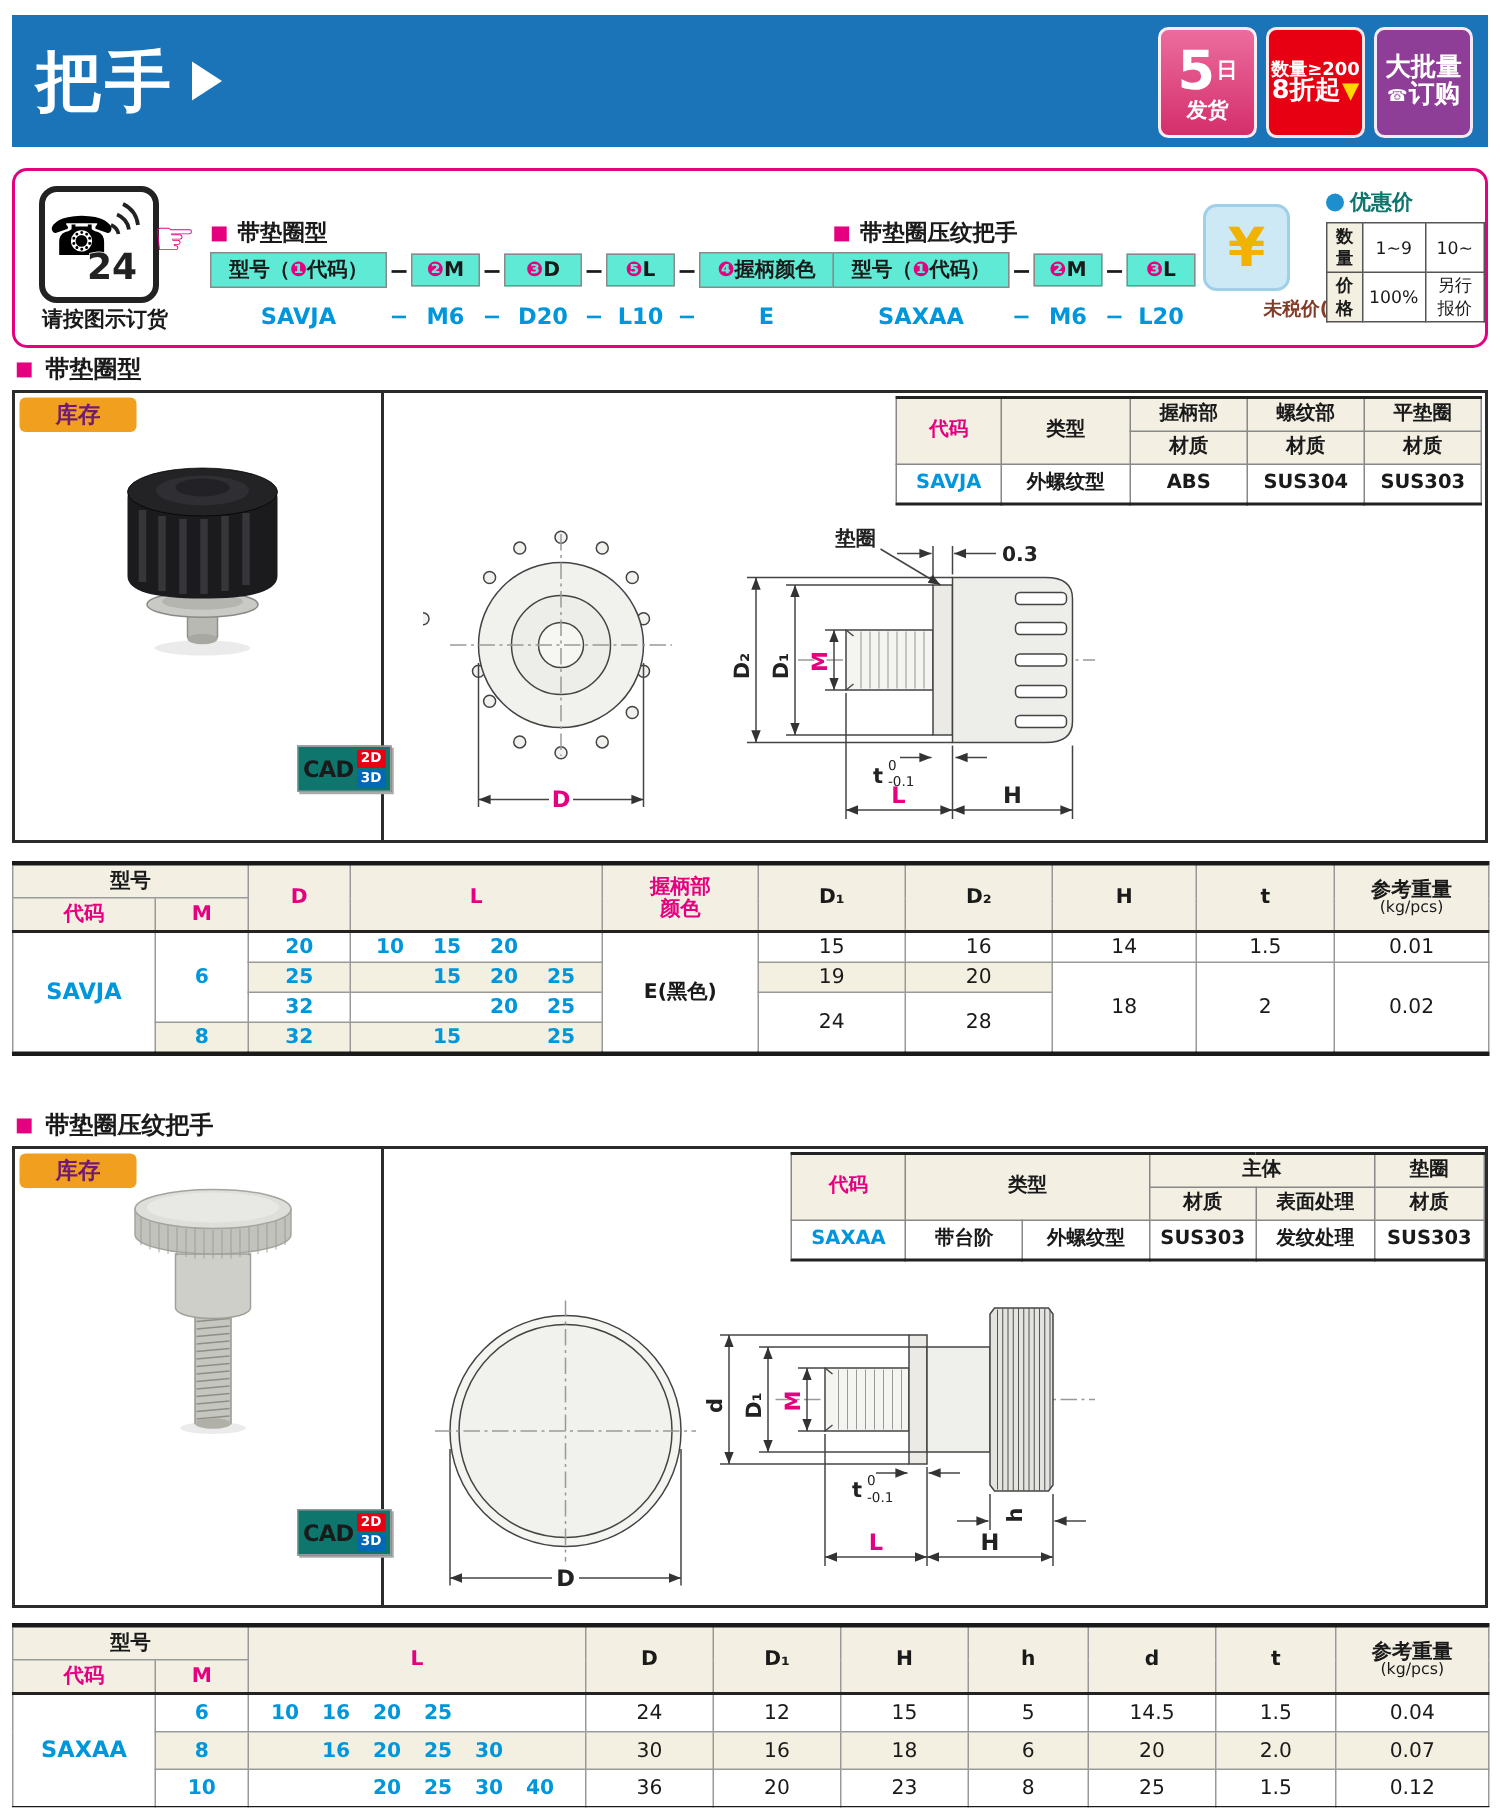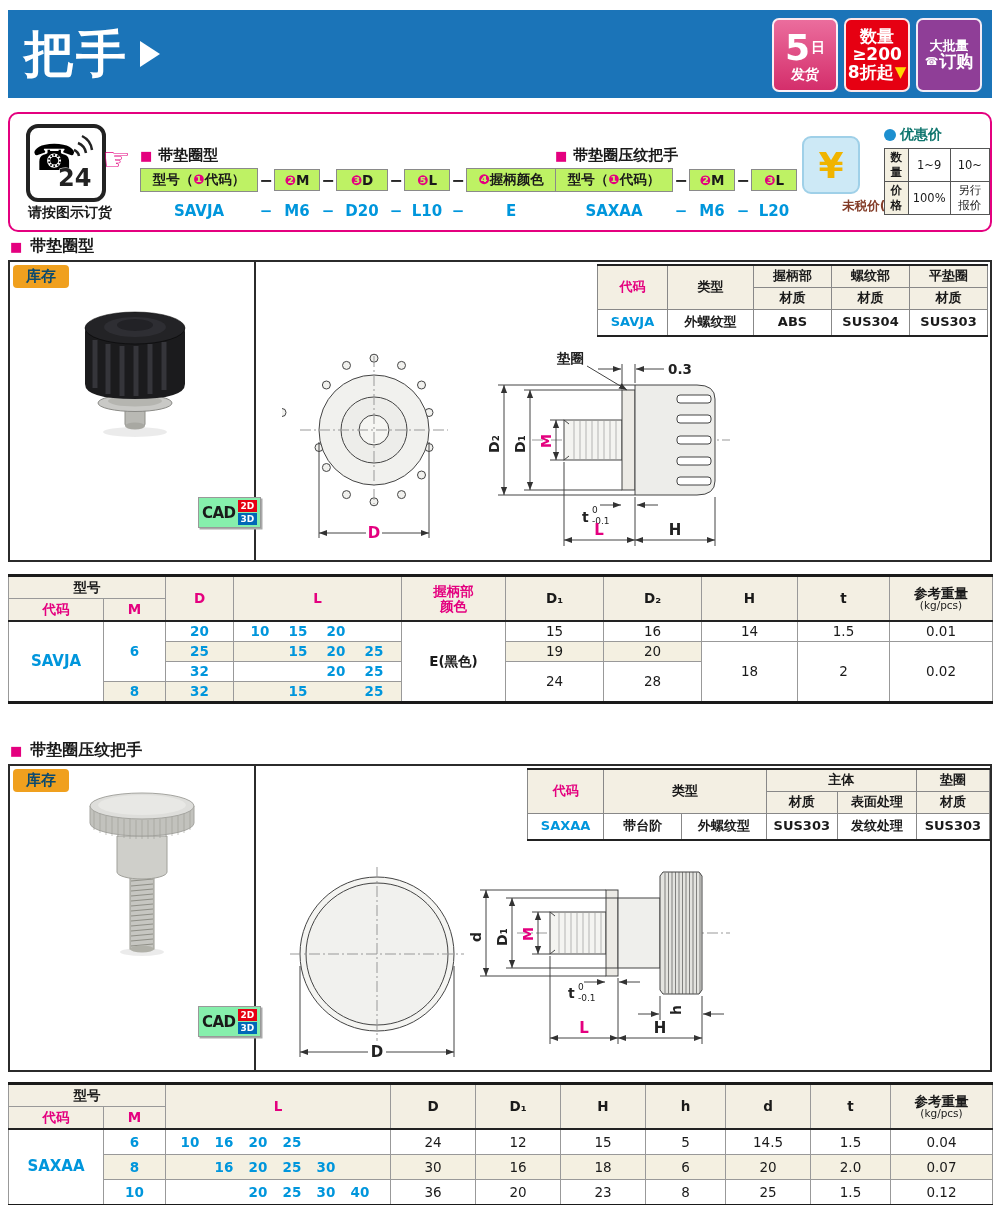--- a/index.html
+++ b/index.html
@@ -2,21 +2,21 @@
 <html><head>
 <meta charset="utf-8">
 <style>
   html,body{margin:0;padding:0;background:#fff;}
   #page{position:relative;width:1000px;height:1205px;background:#fff;overflow:hidden;
         font-family:"DejaVu Sans","Liberation Sans",sans-serif;color:#1a1a1a;}
   .abs{position:absolute;}
   .b{font-weight:bold;}
   
   #banner{left:8px;top:10px;width:984px;height:88px;background:#1b74b8;display:flex;align-items:center;}
-  #banner .cat{color:#fff;font-size:50px;font-weight:bold;margin-left:16px;letter-spacing:2px;}
+  #banner .cat{color:#fff;font-size:44px;font-weight:bold;margin-left:16px;letter-spacing:2px;}
   #banner .tri{width:0;height:0;border-left:20px solid #fff;border-top:13px solid transparent;border-bottom:13px solid transparent;margin:0 14px 0 12px;}
   #banner .ttl{color:#fff;font-size:28px;font-weight:bold;letter-spacing:1px;}
   .badges{position:absolute;right:10px;top:8px;display:flex;gap:6px;}
   .badge{width:62px;height:70px;border-radius:7px;border:2px solid rgba(255,255,255,.9);color:#fff;
          display:flex;flex-direction:column;align-items:center;justify-content:center;text-align:center;line-height:1.05;}
   .badge.pink{background:linear-gradient(#eb6d9d,#d42e6b);}
   .badge.red{background:#e60012;}
   .badge.purple{background:#8f3e97;}
   .badge .big{font-size:36px;font-weight:bold;}
   .badge .sm{font-size:14px;font-weight:bold;}
@@ -27,38 +27,38 @@
   #phoneblk{left:16px;top:10px;width:72px;height:70px;border:4px solid #222;border-radius:12px;}
   #phonenote{left:0px;top:90px;width:120px;text-align:center;font-size:14px;font-weight:bold;}
   #hand{left:92px;top:26px;font-size:32px;color:#e4007f;font-weight:bold;}
   .inst{left:130px;top:8px;font-size:15px;font-weight:bold;}
   .num{color:#e4007f;}
   .secline{font-size:15px;font-weight:bold;display:flex;align-items:center;gap:6px;}
   .sqm{color:#e4007f;font-size:13px;}
   .fmtgrid{display:grid;align-items:center;}
   .g5{grid-template-columns:118px 16px 46px 16px 52px 16px 46px 16px 90px;}
   .g3{grid-template-columns:118px 16px 46px 16px 46px;}
-  .fbox{border:1.5px solid #8a8a8a;background:#bef264;text-align:center;font-size:13.5px;font-weight:600;padding:2px 1px;}
+  .fbox{border:1.5px solid #8a8a8a;background:#5eead4;text-align:center;font-size:13.5px;font-weight:600;padding:2px 1px;}
   .fdash{text-align:center;font-weight:bold;}
   .ex{color:#0096dc;font-weight:bold;font-size:15px;text-align:center;}
   #yen{left:792px;top:22px;width:54px;height:54px;background:#cde9f6;border:2px solid #9fd0e8;border-radius:9px;
        display:flex;align-items:center;justify-content:center;color:#f0b400;font-size:36px;font-weight:bold;}
   #taxnote{left:820px;top:84px;width:86px;text-align:center;font-size:12.5px;font-weight:bold;color:#833c28;}
   #dealline{left:874px;top:12px;font-size:14px;font-weight:bold;color:#0f766e;display:flex;align-items:center;gap:4px;}
   #dealline .dot{width:12px;height:12px;border-radius:50%;background:#1d8fcf;display:inline-block;}
   #pricetab{left:874px;top:34px;border-collapse:collapse;}
   #pricetab td{border:1px solid #555;font-size:11.5px;padding:1px 4px;text-align:center;height:18px;}
   #pricetab td.hd{background:#f4f0e1;font-weight:bold;}
   
   .sectitle{font-size:16px;font-weight:bold;display:flex;align-items:center;gap:8px;}
   .frame{border:2px solid #2b2b2b;background:#fff;}
   .vdiv{position:absolute;top:0;bottom:0;width:2px;background:#2b2b2b;}
-  .stock{position:absolute;left:3px;top:3px;background:#f0a01e;color:#0c4a6e;font-weight:bold;font-size:15px;
-         padding:2px 13px;border-radius:4px;}
-  .cadb{position:absolute;background:#86efac;border:1px solid #999;box-shadow:1.5px 1.5px 0 #aaa;
+  .stock{position:absolute;left:3px;top:3px;background:#f0a01e;color:#701a75;font-weight:bold;font-size:15px;
+         padding:2px 24px;border-radius:4px;}
+  .cadb{position:absolute;background:#0f766e;border:1px solid #999;box-shadow:1.5px 1.5px 0 #aaa;
         display:flex;align-items:center;padding:2px 3px;gap:2px;}
   .cadb .cad{font-size:15px;font-weight:bold;letter-spacing:-0.5px;}
   .cadb .dcol{display:flex;flex-direction:column;gap:1px;}
   .cadb .d2,.cadb .d3{color:#fff;font-size:9px;font-weight:bold;padding:0 3px;line-height:12px;}
   .cadb .d2{background:#e60012;}
   .cadb .d3{background:#0068b7;}
   
   table.st{border-collapse:collapse;border-top:2.5px solid #222;border-bottom:2.5px solid #222;background:#fff;}
   table.st th,table.st td{border:1px solid #888;font-size:13px;text-align:center;padding:1px 3px;height:19px;line-height:1.1;}
   table.st th{background:#f3efe3;font-weight:bold;}
@@ -89,28 +89,28 @@
     <span class="tri"></span>
     <div class="badges">
       <div class="badge pink">
         <div class="row">
           <span class="big">5</span>
           <span class="sm">日</span>
         </div>
         <span class="sm">发货</span>
       </div>
       <div class="badge red">
-        <span style="font-size:17px;font-weight:bold;">数量≥200</span>
+        <span style="font-size:12px;font-weight:bold;">数量≥200</span>
         <div class="row">
           <span style="font-size:17px;font-weight:bold;">8折起</span>
           <span class="arrow">▼</span>
         </div>
       </div>
       <div class="badge purple">
-        <span style="font-size:13px;font-weight:bold;">大批量</span>
+        <span style="font-size:17px;font-weight:bold;">大批量</span>
         <div class="row">
           <span style="font-size:11px;">☎</span>
           <span style="font-size:17px;font-weight:bold;">订购</span>
         </div>
       </div>
     </div>
   </div>
 
   <div id="obox" class="abs">
     <div id="phoneblk" class="abs">

